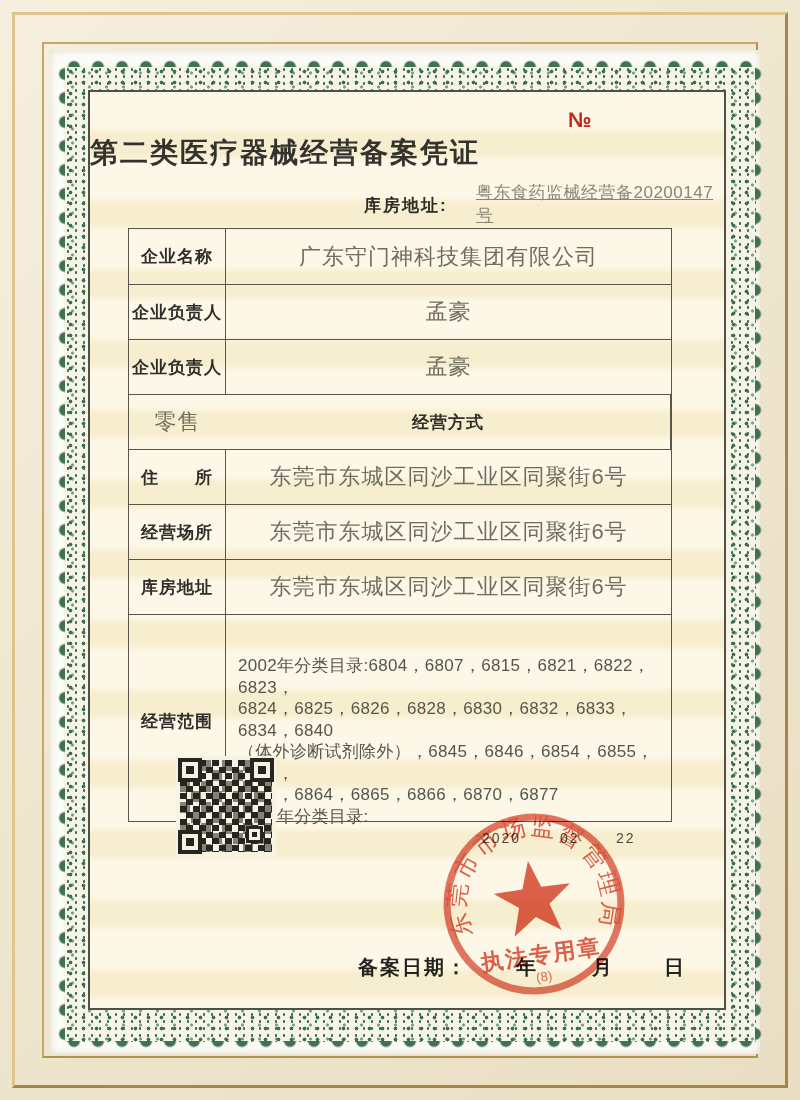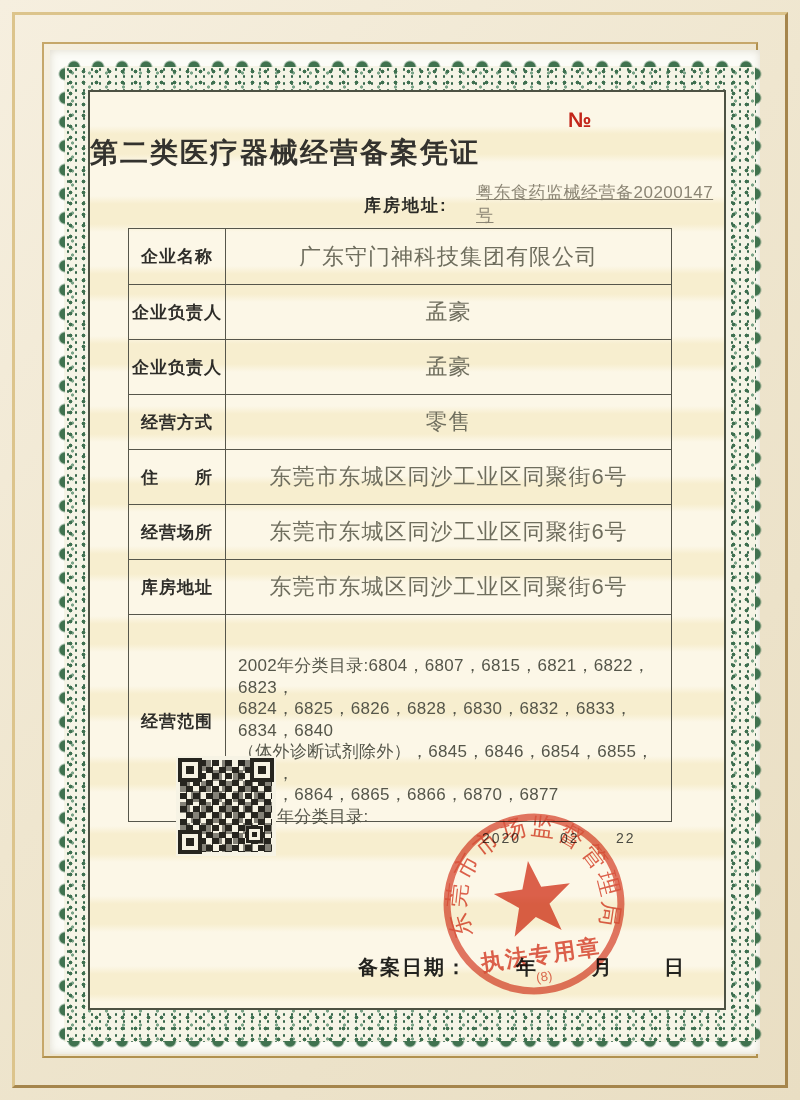--- a/index.html
+++ b/index.html
@@ -112,22 +112,22 @@
   <div class="filing-label">库房地址:</div>
   <div class="filing-value">粤东食药监械经营备20200147号</div>
 
   <div class="cert-table">
     <div class="cell first lbl">企业名称</div>
     <div class="cell first val">广东守门神科技集团有限公司</div>
     <div class="cell lbl">企业负责人</div>
     <div class="cell val">孟豪</div>
     <div class="cell lbl">企业负责人</div>
     <div class="cell val">孟豪</div>
+    <div class="cell val">零售</div>
     <div class="cell lbl">经营方式</div>
-    <div class="cell val">零售</div>
     <div class="cell lbl">住　　所</div>
     <div class="cell val">东莞市东城区同沙工业区同聚街6号</div>
     <div class="cell lbl">经营场所</div>
     <div class="cell val">东莞市东城区同沙工业区同聚街6号</div>
     <div class="cell lbl">库房地址</div>
     <div class="cell val">东莞市东城区同沙工业区同聚街6号</div>
     <div class="cell lbl">经营范围</div>
     <div class="cell scope">
       <div>2002年分类目录:6804，6807，6815，6821，6822，6823，</div>
       <div>6824，6825，6826，6828，6830，6832，6833，6834，6840</div>

